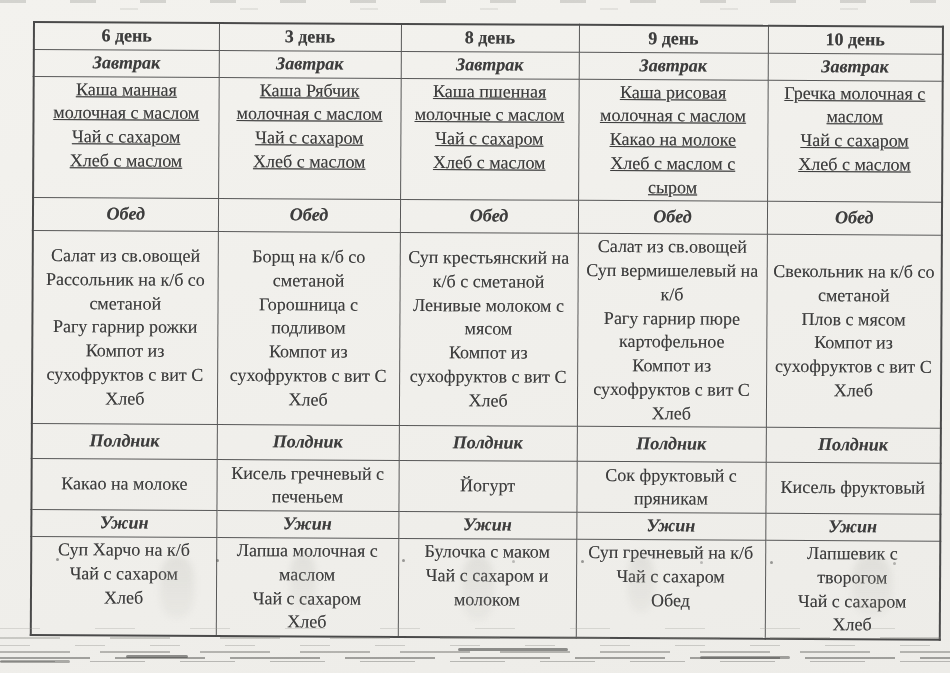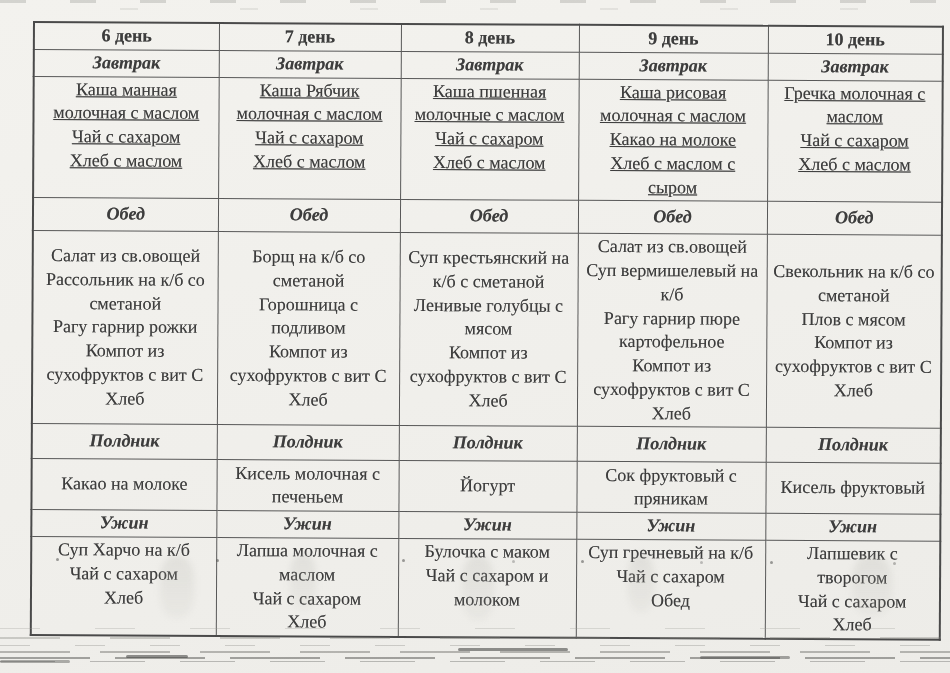--- a/index.html
+++ b/index.html
@@ -89,21 +89,21 @@
     <colgroup>
       <col style="width:185px">
         <col style="width:182px">
         <col style="width:178px">
         <col style="width:189px">
         <col style="width:175px">
     </colgroup>
     <tbody>
       <tr class="day-row">
         <td>6 день</td>
-        <td>7 день</td>
+        <td>3 день</td>
         <td>8 день</td>
         <td>9 день</td>
         <td>10 день</td>
       </tr>
       <tr class="label-row r-lbl1">
         <td>Завтрак</td>
         <td>Завтрак</td>
         <td>Завтрак</td>
         <td>Завтрак</td>
         <td>Завтрак</td>
@@ -136,21 +136,21 @@
         <td>Салат из св.овощей
 Рассольник на к/б со сметаной
 Рагу гарнир рожки
 Компот из сухофруктов с вит С
 Хлеб</td>
         <td>Борщ на к/б со сметаной
 Горошница с подливом
 Компот из сухофруктов с вит С
 Хлеб</td>
         <td>Суп крестьянский на к/б с сметаной
-Ленивые голубцы с мясом
+Ленивые молоком с мясом
 Компот из сухофруктов с вит С
 Хлеб</td>
         <td>Салат из св.овощей
 Суп вермишелевый на к/б
 Рагу гарнир пюре картофельное
 Компот из сухофруктов с вит С
 Хлеб</td>
         <td>Свекольник на к/б со сметаной
 Плов с мясом
 Компот из сухофруктов с вит С
@@ -158,21 +158,21 @@
       </tr>
       <tr class="label-row r-lbl3">
         <td>Полдник</td>
         <td>Полдник</td>
         <td>Полдник</td>
         <td>Полдник</td>
         <td>Полдник</td>
       </tr>
       <tr class="r-sn">
         <td>Какао на молоке</td>
-        <td>Кисель молочная с печеньем</td>
+        <td>Кисель гречневый с печеньем</td>
         <td>Йогурт</td>
         <td>Сок фруктовый с пряникам</td>
         <td>Кисель фруктовый</td>
       </tr>
       <tr class="label-row r-lbl4">
         <td>Ужин</td>
         <td>Ужин</td>
         <td>Ужин</td>
         <td>Ужин</td>
         <td>Ужин</td>

